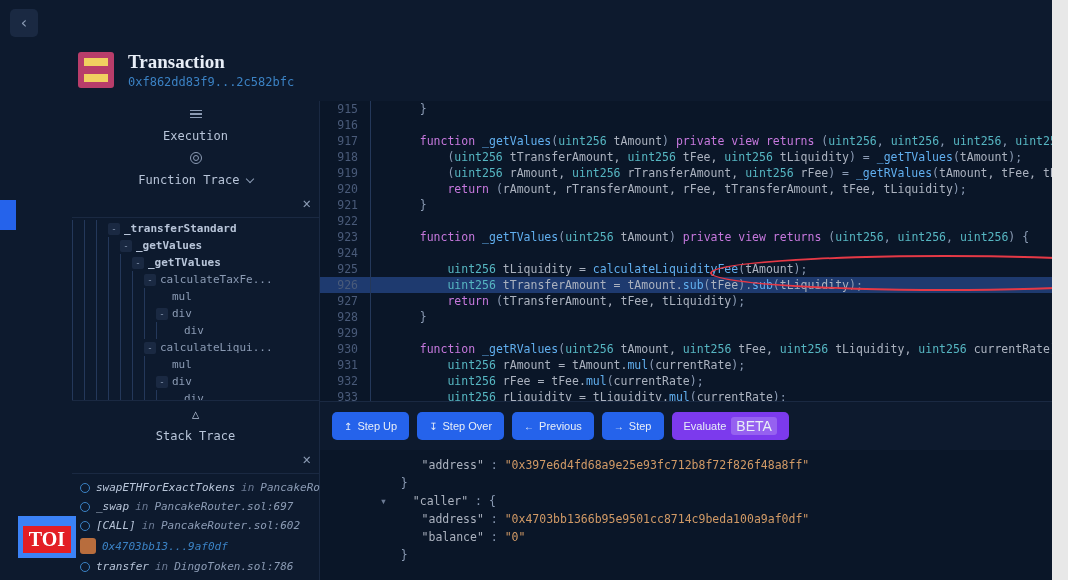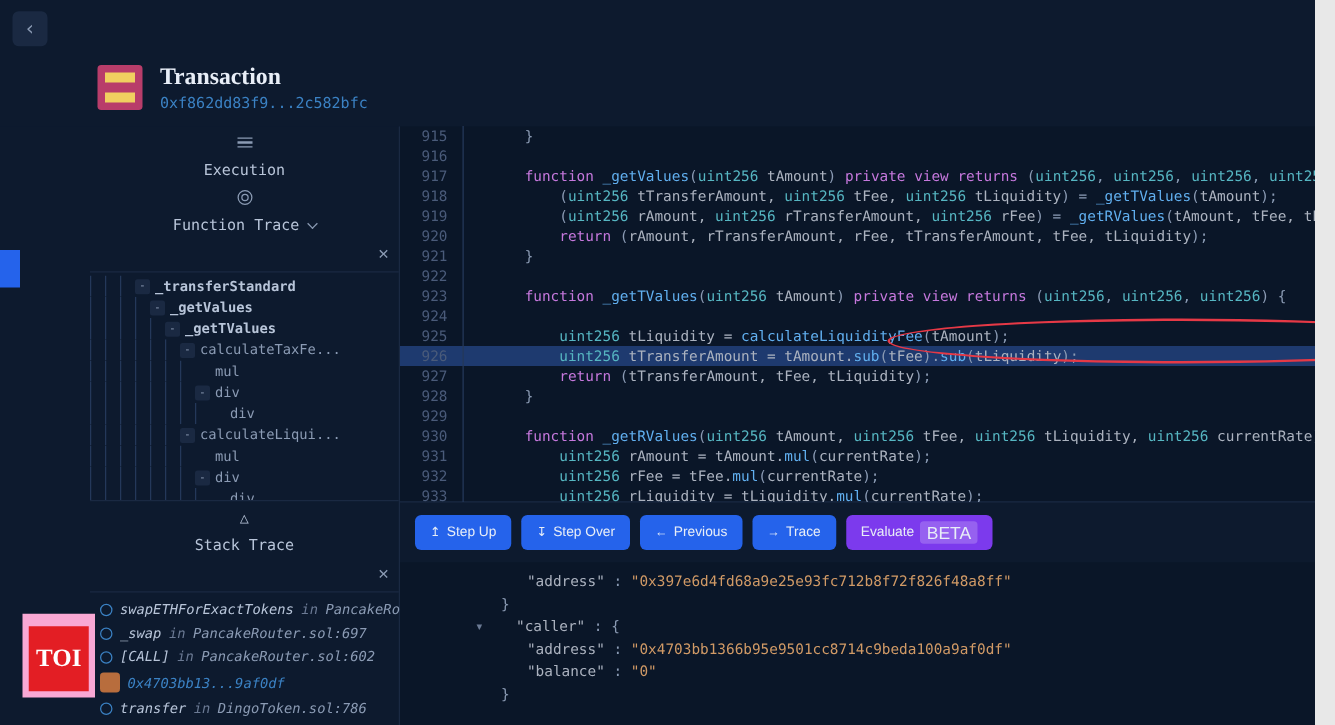--- a/index.html
+++ b/index.html
@@ -65,21 +65,21 @@
 .controls { display: flex; gap: 8px; padding: 10px 12px; background: #0d1a2e; border-top: 1px solid #1a2942; }
 .btn { padding: 5px 12px; border-radius: 5px; font-size: 11px; font-family: -apple-system, sans-serif; display: inline-flex; align-items: center; gap: 5px; cursor: pointer; border: none; color: #e8eef7; }
 .btn.blue { background: #2563eb; }
 .btn.purple { background: #7c3aed; }
 .beta { background: rgba(255,255,255,0.2); padding: 1px 5px; border-radius: 3px; font-size: 14px; }
 .json-view { padding: 6px 12px 16px 60px; font-size: 11.5px; line-height: 18px; background: #0a1628; }
 .json-key { color: #abb2bf; }
 .json-str { color: #d19a66; }
 .json-pn { color: #8b9bb4; }
 .caret { color: #6b7a94; display: inline-block; width: 12px; }
-.toi-badge { position: absolute; left: 18px; bottom: 22px; width: 58px; height: 67px; background: #f9a8d4; }
+.toi-badge { position: absolute; left: 18px; bottom: 22px; width: 58px; height: 42px; background: #3b82f6; }
 .toi-inner { position: absolute; top: 10px; left: 5px; right: 5px; bottom: 5px; background: #e31e24; color: #fff; font-family: Georgia, serif; font-size: 20px; display: flex; align-items: center; justify-content: center; font-weight: 600; }
 .left-accent { position: absolute; left: 0; top: 200px; width: 16px; height: 30px; background: #2563eb; }
 .right-scroll { position: absolute; right: 0; top: 0; width: 16px; bottom: 0; background: #e8e8e8; }
 .arrow-icon { font-size: 10px; }
 </style>
 </head>
 <body>
 
 <div class="app">
   <div class="topbar">
@@ -341,21 +341,21 @@
           <button class="btn blue">
             <span class="arrow-icon">↧</span>
             <span>Step Over</span>
           </button>
           <button class="btn blue">
             <span class="arrow-icon">←</span>
             <span>Previous</span>
           </button>
           <button class="btn blue">
             <span class="arrow-icon">→</span>
-            <span>Trace</span>
+            <span>Step</span>
           </button>
           <button class="btn purple">
             <span>Evaluate</span>
             <span class="beta">BETA</span>
           </button>
         </div>
       <div class="json-view" id="json">
           <div>&nbsp;&nbsp;&nbsp;&nbsp;&nbsp;&nbsp;<span class="json-key">"address"</span><span class="json-pn"> : </span><span class="json-str">"0x397e6d4fd68a9e25e93fc712b8f72f826f48a8ff"</span></div>
           <div>&nbsp;&nbsp;&nbsp;<span class="json-pn">}</span></div>
           <div><span class="caret">▾</span>&nbsp;&nbsp;&nbsp;<span class="json-key">"caller"</span><span class="json-pn"> : {</span></div>

